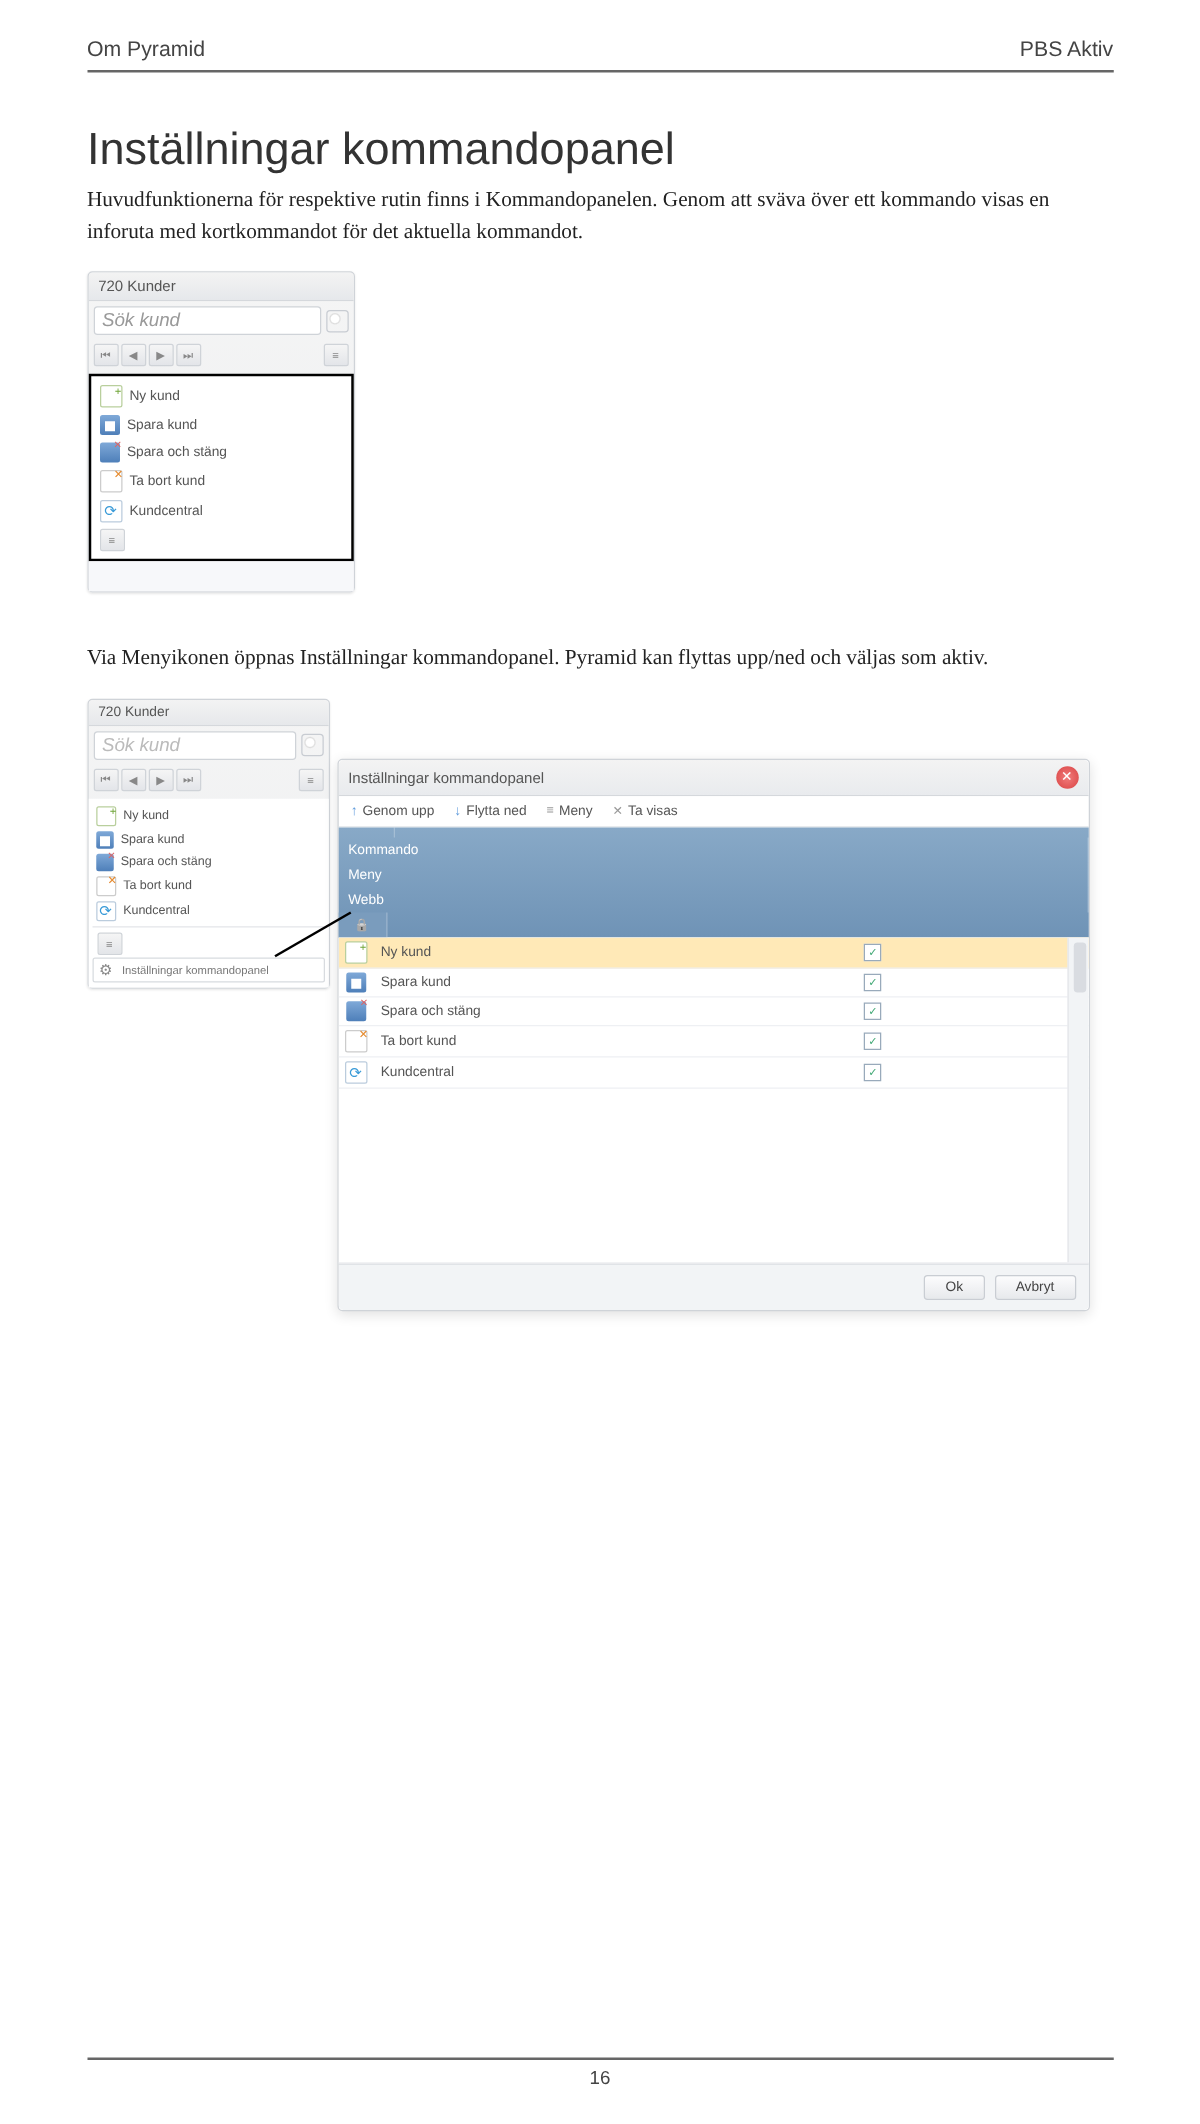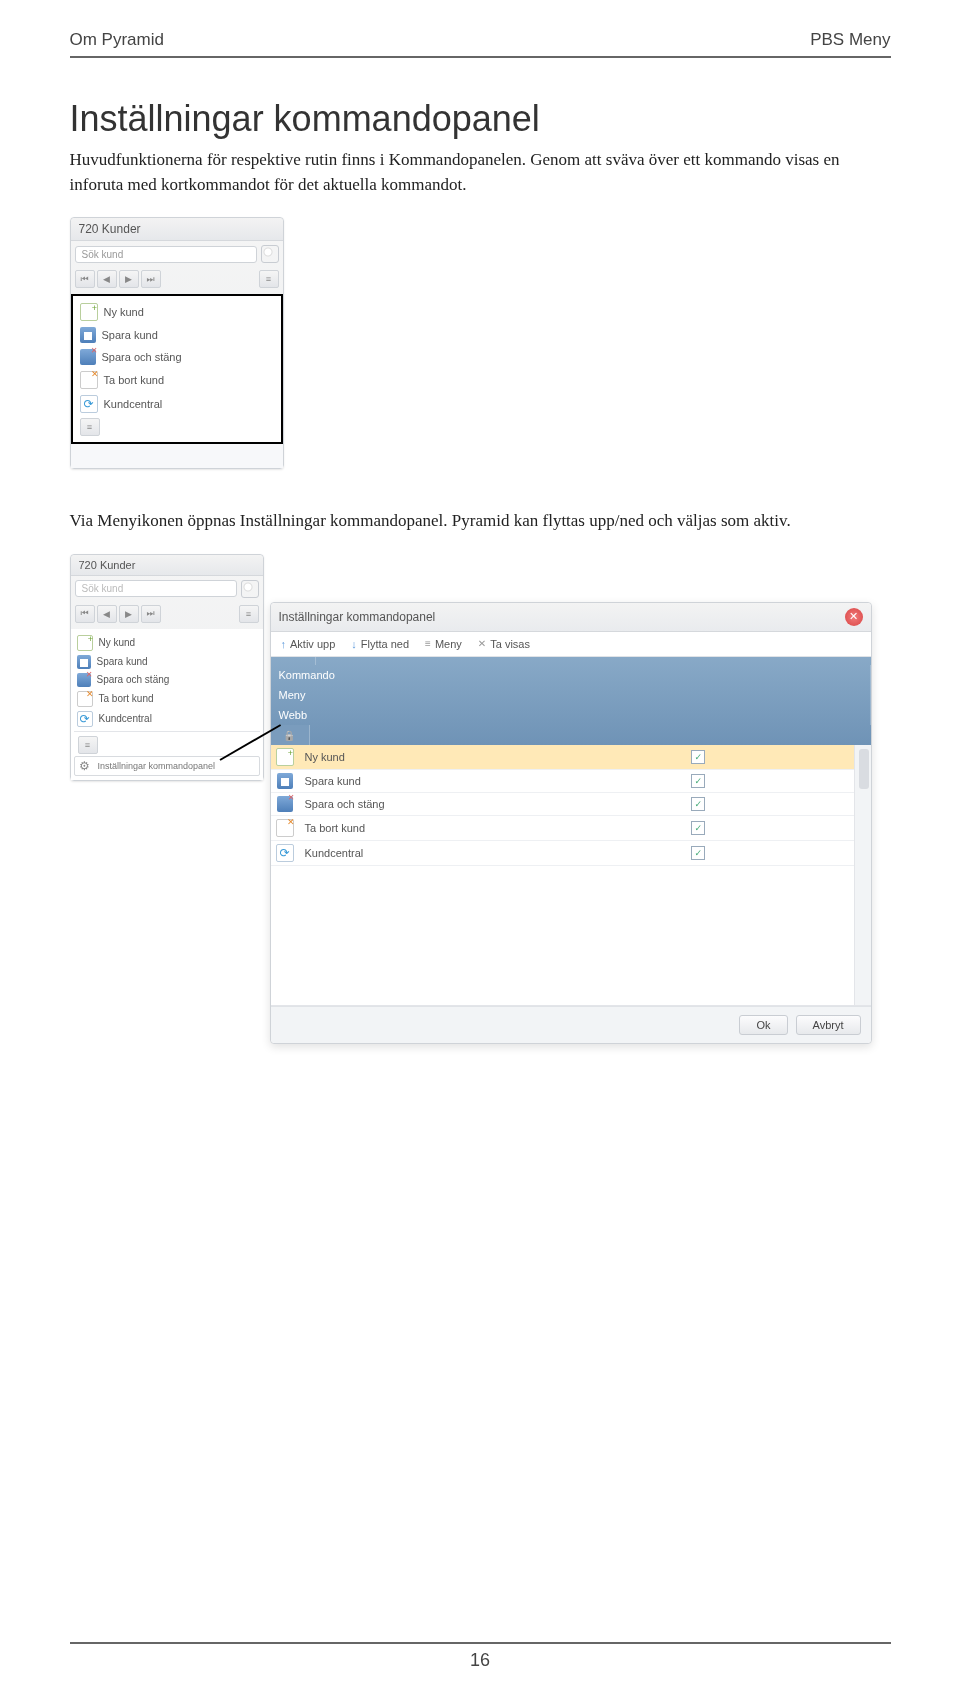--- a/index.html
+++ b/index.html
@@ -3,21 +3,21 @@
 <meta charset="utf-8">
 <style>
   body { margin: 0; font-family: Georgia, 'Times New Roman', serif; background: #fff; color: #222; }
   .page { width: 941px; min-height: 1699px; margin: 0 auto; padding: 30px 60px 20px; box-sizing: border-box; position: relative; }
   .runhead { display: flex; justify-content: space-between; font-family: Arial, sans-serif; font-size: 17px; color: #444; border-bottom: 2px solid #666; padding-bottom: 6px; margin-bottom: 40px; }
   h1 { font-family: Arial, Helvetica, sans-serif; font-weight: 400; font-size: 36px; color: #333; margin: 0 0 8px; }
   p.body { font-size: 17px; line-height: 1.45; margin: 0 0 20px; color: #222; max-width: 830px; }
   .panel { background: linear-gradient(#f5f5f5,#eceef0); border: 1px solid #cfd3d8; border-radius: 4px; font-family: Arial, sans-serif; font-size: 12px; color: #555; box-shadow: 0 1px 2px rgba(0,0,0,.1); }
   .panel-title { background: linear-gradient(#f3f3f3,#e6e8eb); padding: 4px 8px; border-bottom: 1px solid #d5d8dc; border-radius: 4px 4px 0 0; color: #555; }
   .search-row { display:flex; align-items:center; gap:4px; padding: 4px; }
-  .search-input { flex:1; border:1px solid #cfd3d8; border-radius:3px; padding:2px 6px; color:#999; background:#fff; font-size:10px; }
+  .search-input { flex:1; border:1px solid #cfd3d8; border-radius:3px; padding:2px 6px; color:#999; background:#fff; font-size:15px;font-style:italic; }
   .mag { width:16px; height:16px; background: radial-gradient(circle at 6px 6px,#fff 3px,#ddd 4px,transparent 5px); border:1px solid #c8ccd2; border-radius:3px; }
   .nav-row { display:flex; gap:2px; padding: 3px 4px 6px; align-items:center; }
   .nav-btn { width:18px; height:16px; background: linear-gradient(#f5f5f5,#e3e5e9); border:1px solid #cfd3d8; border-radius:2px; display:flex; align-items:center; justify-content:center; font-size:9px; color:#888; }
   .spacer { flex:1; }
   .cmd-list { background:#fff; padding:4px 3px; }
   .cmd-item { display:flex; align-items:center; gap:6px; padding:3px 4px; font-size:11px; color:#555; }
   .ico { width:16px; height:16px; border-radius:2px; display:flex; align-items:center; justify-content:center; font-size:11px; }
   .ico-new { border:1px solid #b9cf9d; color:#6fa537; background:#fff; }
   .ico-new::after { content:"+"; position:relative; top:-4px; right:-6px; font-size:9px; color:#6fa537; }
   .ico-save { background:linear-gradient(#7fa9d8,#4e7fb9); color:#fff; }
@@ -56,29 +56,29 @@
   .gc2 { flex:1; padding:3px 6px; }
   .gc3 { flex:1; padding:3px 6px; }
   .gc4 { width:22px; }
   .chk { width:12px; height:12px; border:1px solid #9ab; background:#fff; display:inline-flex; align-items:center; justify-content:center; font-size:9px; color:#4a7; }
   .chk.on::after { content:"✓"; }
   .gscroll { position:absolute; right:0; top:0; bottom:0; width:16px; background:#f2f4f6; border-left:1px solid #e3e5e9; }
   .gthumb { position:absolute; right:2px; top:4px; width:10px; height:40px; background:#d9dce1; border-radius:3px; }
   .dlg-footer { display:flex; justify-content:flex-end; gap:8px; padding:8px 10px; background:#f2f4f6; border-top:1px solid #e0e3e7; border-radius:0 0 4px 4px; }
   .btn { background:linear-gradient(#fcfcfd,#e7e9ec); border:1px solid #c9cdd3; border-radius:3px; padding:3px 16px; font-size:11px; color:#444; }
   .leader { position:absolute; left:150px; top:205px; width:70px; height:2px; background:#000; transform:rotate(-30deg); transform-origin:left center; z-index:5; }
-  .footer { position:absolute; left:60px; right:60px; bottom:28px; border-top:2px solid #666; text-align:center; padding-top:6px; font-family:Arial,sans-serif; font-size:18px; color:#444; }
+  .footer { position:absolute; left:60px; right:60px; bottom:28px; border-top:2px solid #666; text-align:center; padding-top:6px; font-family:Arial,sans-serif; font-size:15px; color:#444; }
 </style>
 </head>
 <body>
 
 <div class="page">
   <div class="runhead">
     <span>Om Pyramid</span>
-    <span>PBS Meny</span>
+    <span>PBS Aktiv</span>
   </div>
 
   <h1>Inställningar kommandopanel</h1>
   <p class="body">Huvudfunktionerna för respektive rutin finns i Kommandopanelen. Genom att sväva över ett kommando visas en inforuta med kortkommandot för det aktuella kommandot.</p>
 
   <div class="panel fig1">
     <div class="panel-title">720 Kunder</div>
     <div class="search-row">
       <div class="search-input">Sök kund</div>
       <div class="mag"></div>
@@ -170,21 +170,21 @@
 
     <div class="leader"></div>
 
     <div class="dlg">
       <div class="dlg-title">
         <span>Inställningar kommandopanel</span>
         <span class="dlg-close">✕</span>
       </div>
       <div class="dlg-toolbar">
         <span class="tool arrow-up">
-            <span>Aktiv upp</span>
+            <span>Genom upp</span>
           </span>
         <span class="tool arrow-down">
             <span>Flytta ned</span>
           </span>
         <span class="tool">
             <span style="font-size:10px;color:#999;">≡</span>
             <span>Meny</span>
           </span>
         <span class="tool tool-del">
             <span>Ta visas</span>

